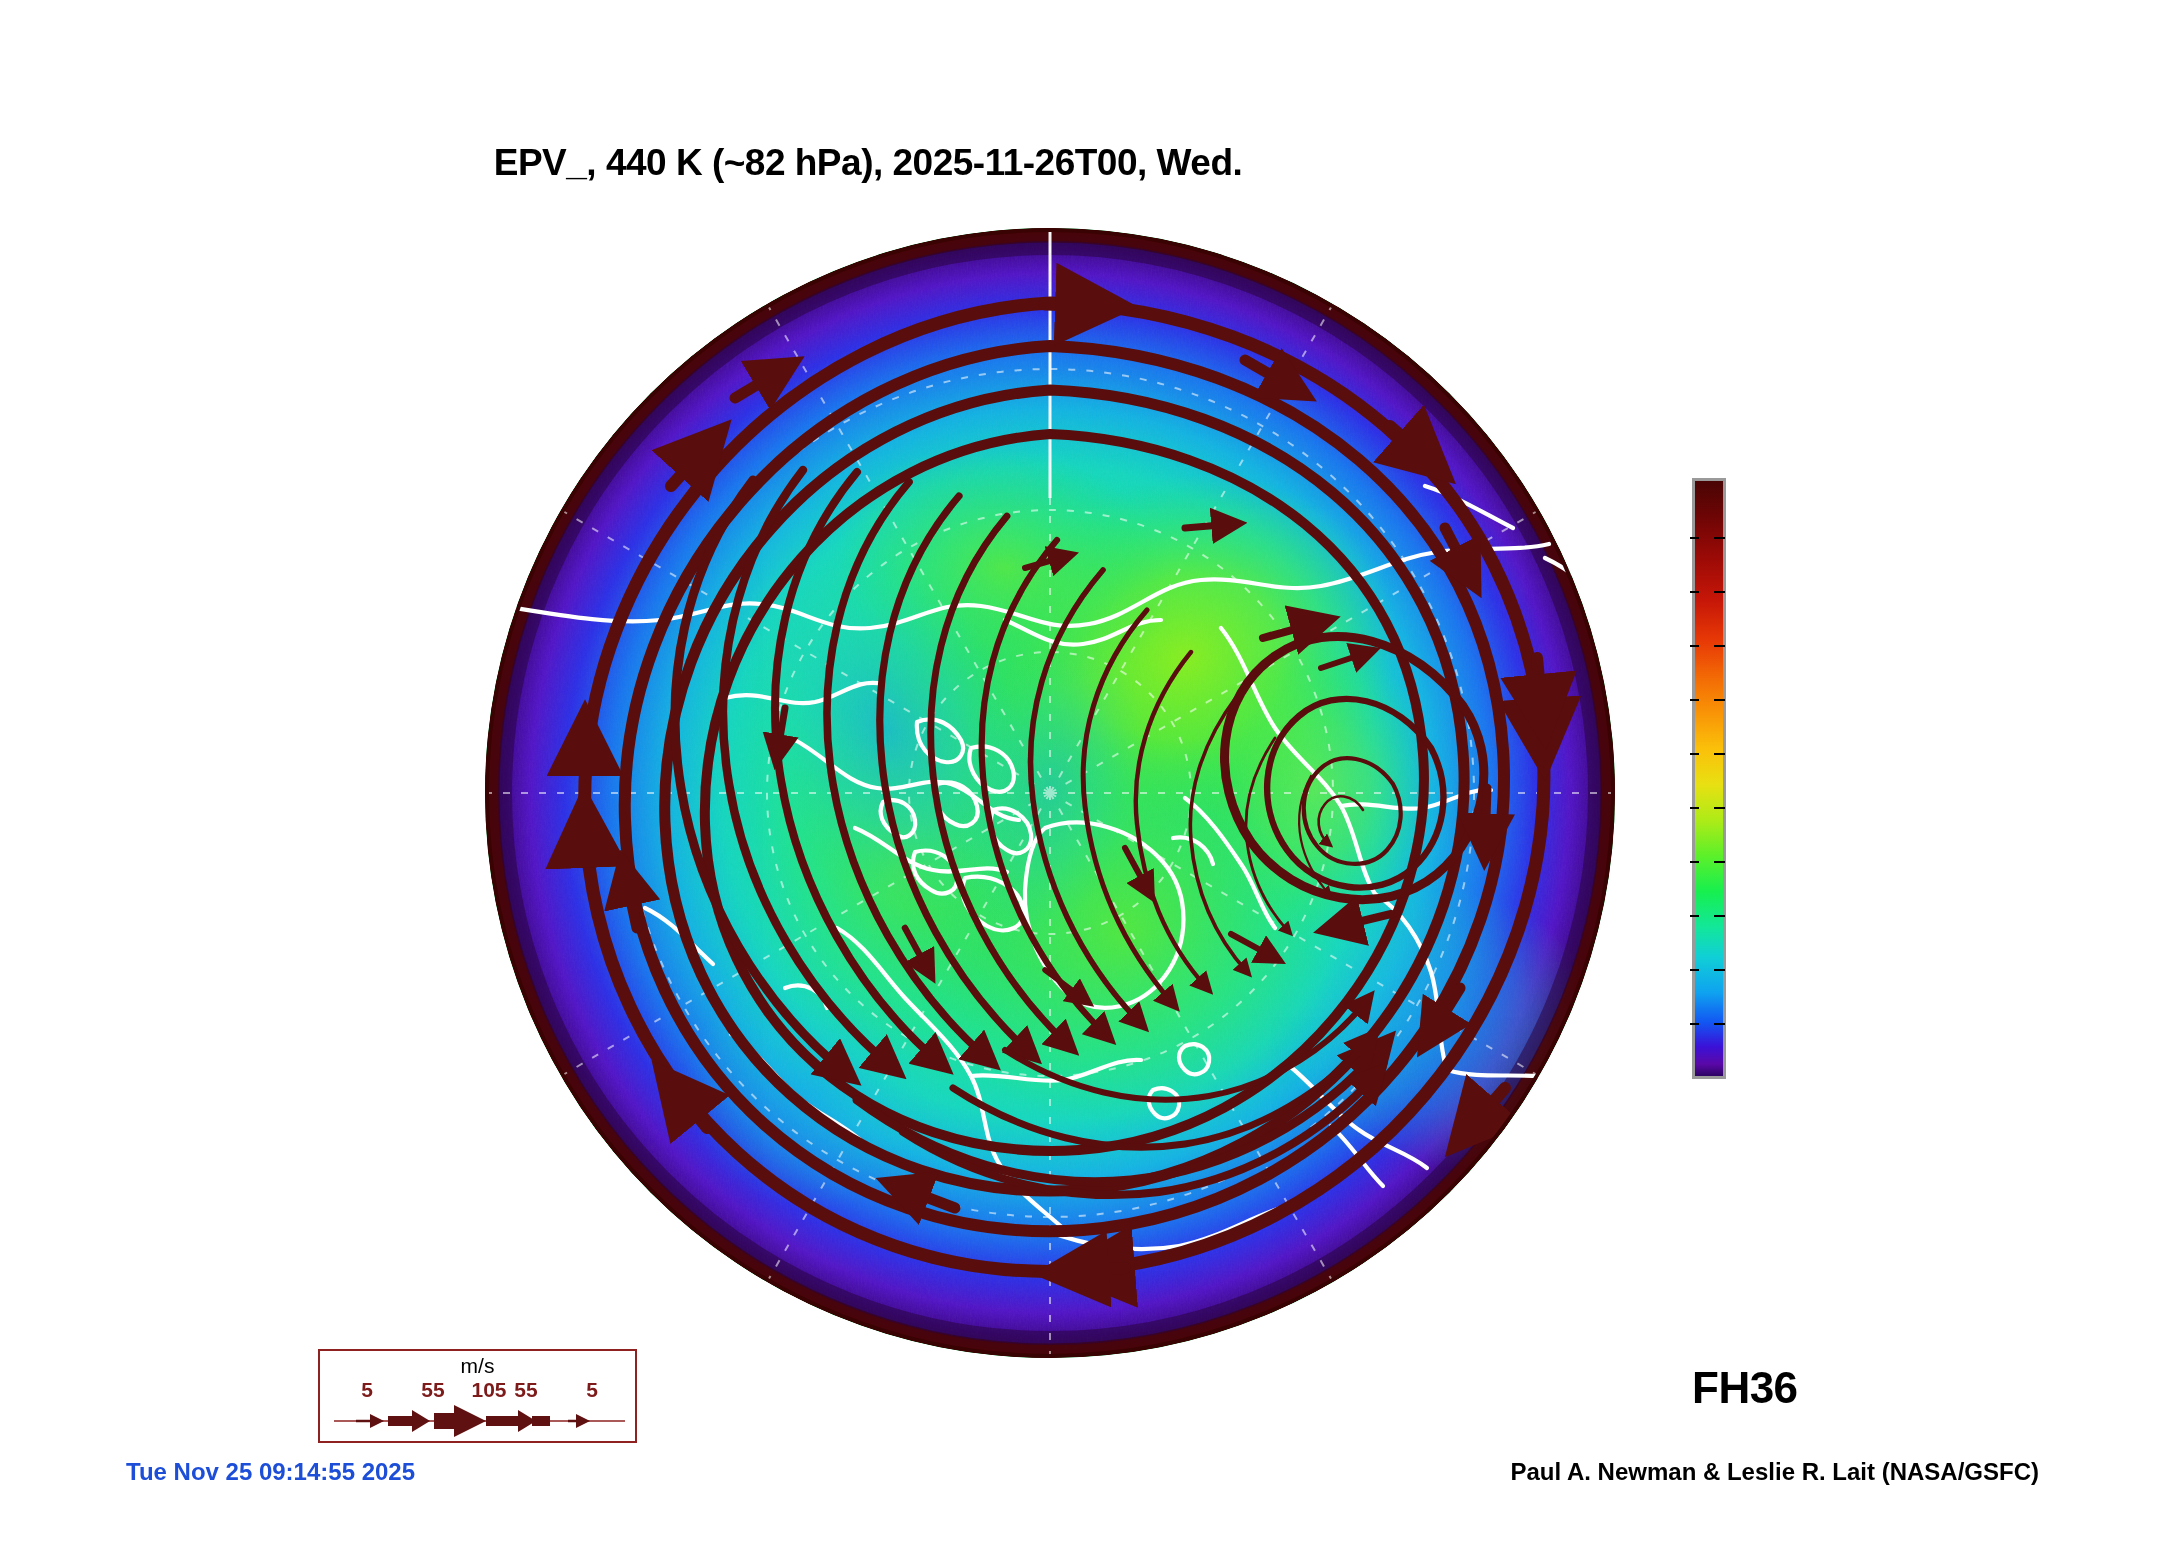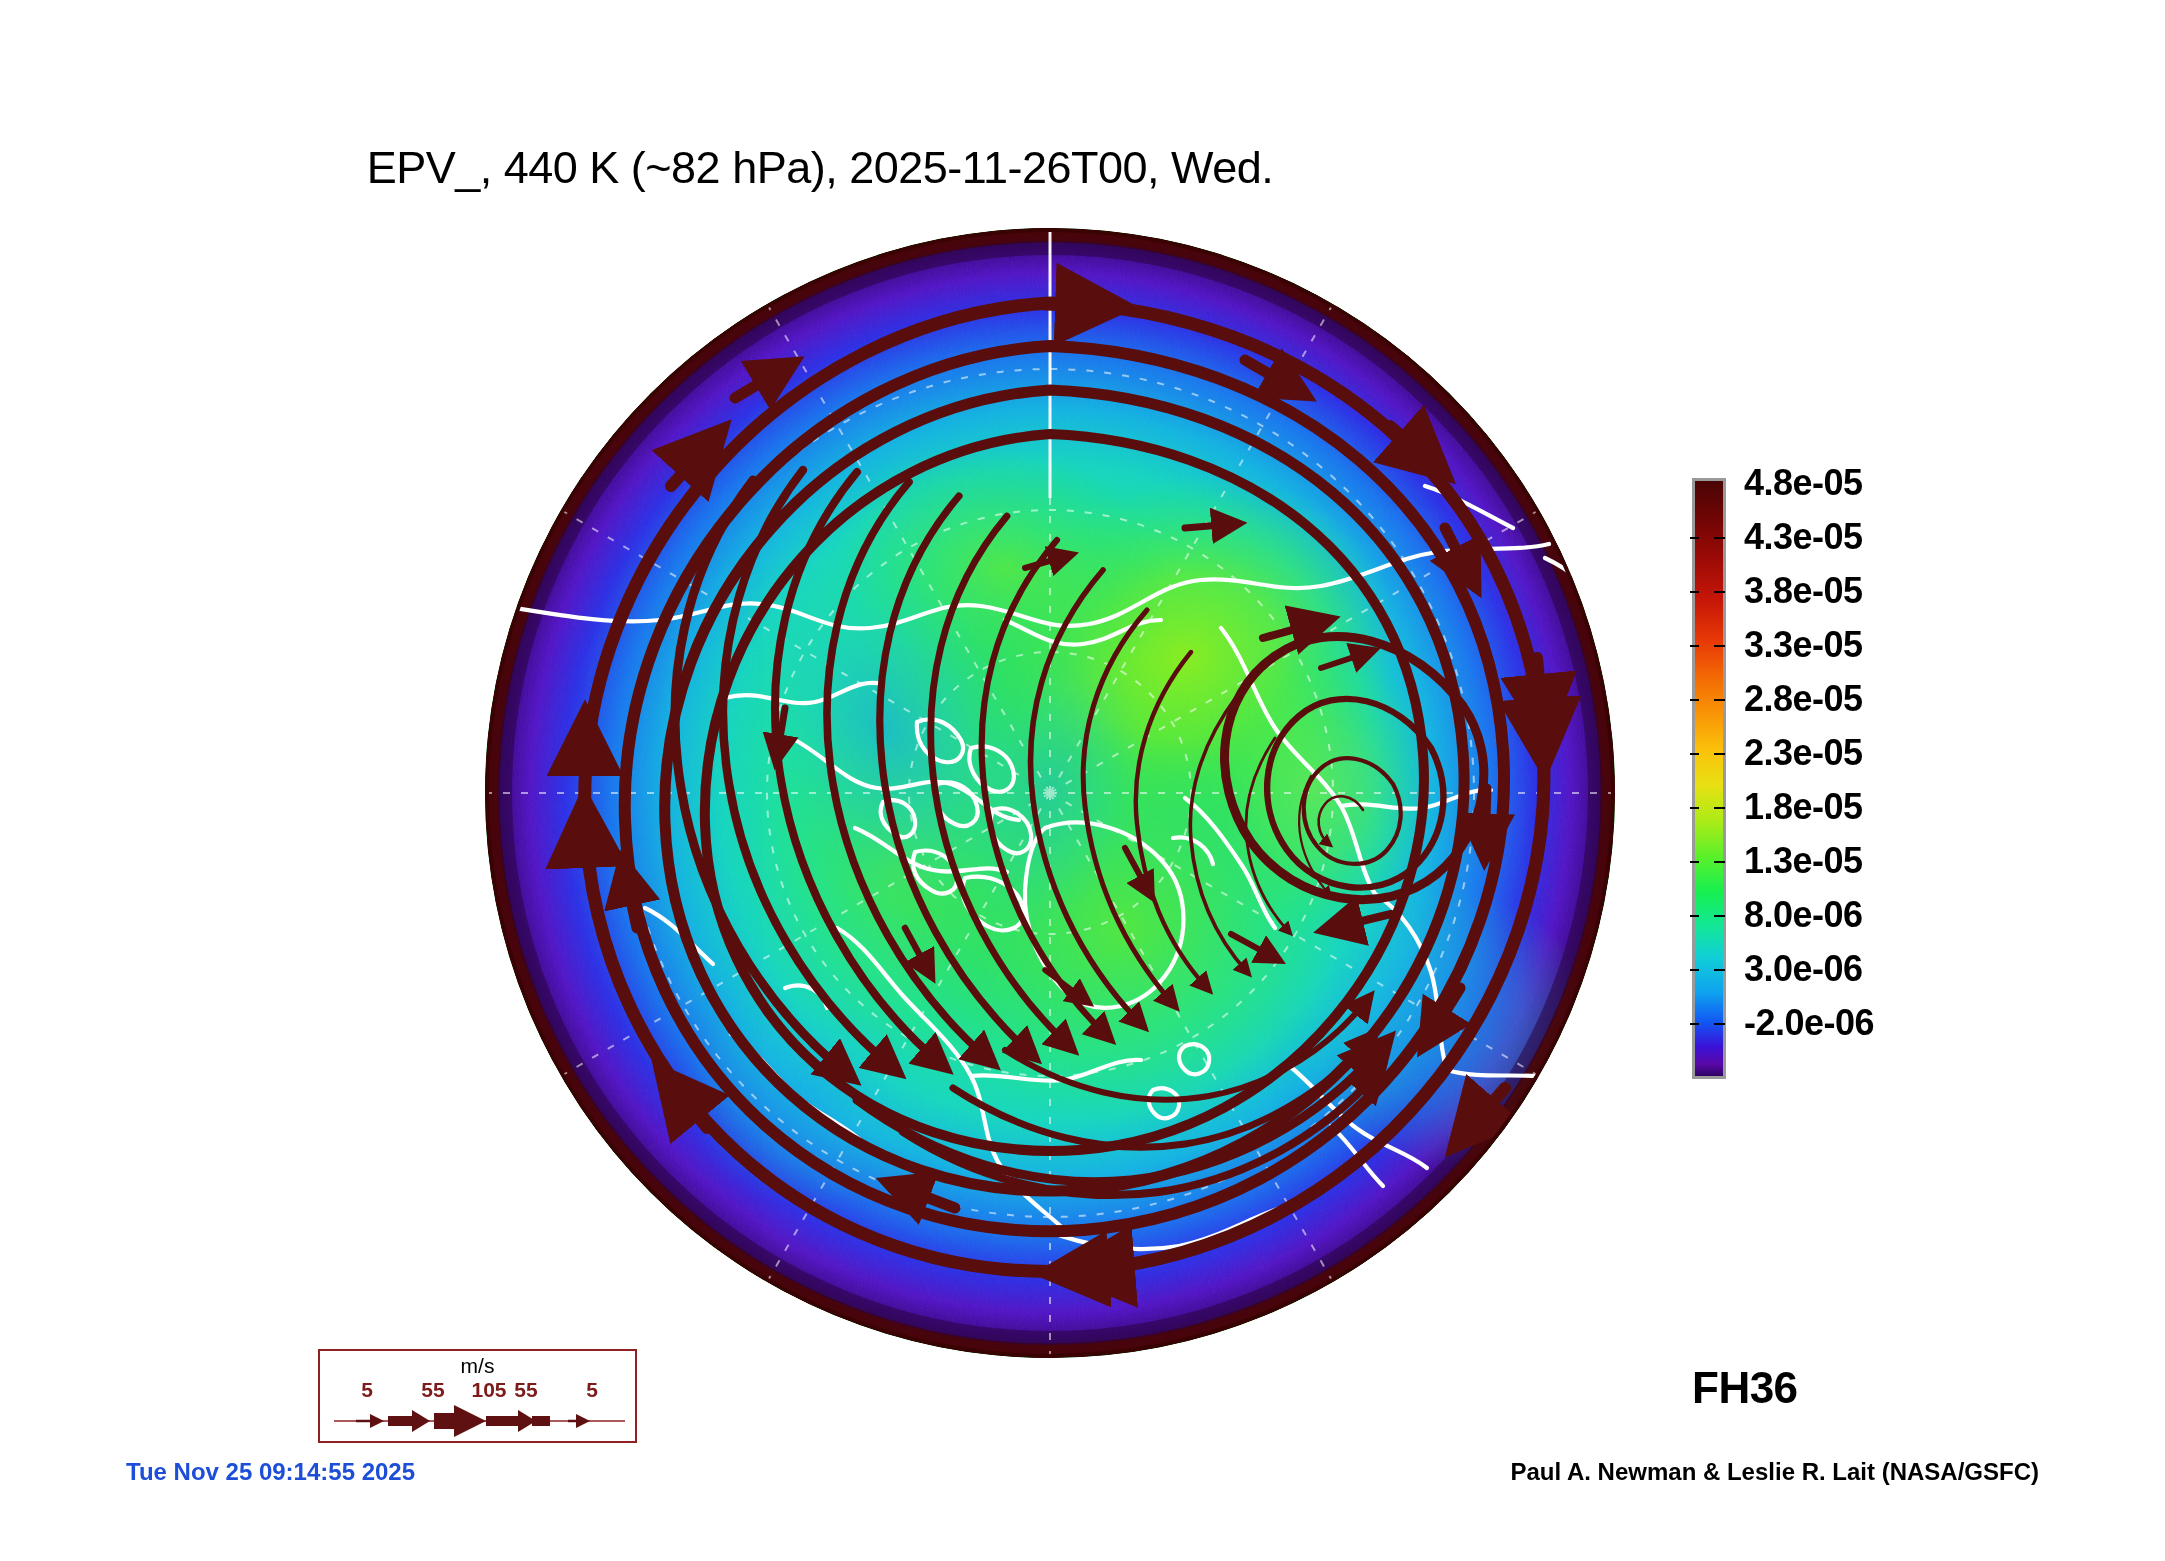--- a/index.html
+++ b/index.html
@@ -15,25 +15,26 @@
     overflow: hidden;
   }
 
   
   #plot-title {
     position: absolute;
     left: 0;
     top: 142px;
     width: 1640px;
     text-align: center;
-    font-size: 45px;
-    font-weight: normal;
+    font-size: 37px;
+    font-weight: bold;
     color: #000000;
     letter-spacing: -0.5px;
     white-space: nowrap;
+    padding-left: 48px;
   }
 
   
   #map-panel {
     position: absolute;
     left: 485px;
     top: 228px;
     width: 1130px;
     height: 1130px;
   }
@@ -445,33 +446,20 @@
       <div class="cb-tick right" style="top:333px"></div>
     <div class="cb-tick left" style="top:387px"></div>
       <div class="cb-tick right" style="top:387px"></div>
     <div class="cb-tick left" style="top:441px"></div>
       <div class="cb-tick right" style="top:441px"></div>
     <div class="cb-tick left" style="top:495px"></div>
       <div class="cb-tick right" style="top:495px"></div>
     <div class="cb-tick left" style="top:549px"></div>
       <div class="cb-tick right" style="top:549px"></div>
   </div>
-  <div class="cb-labels">
-    <div class="cb-label" style="top:9px">4.8e-05</div>
-    <div class="cb-label" style="top:63px">4.3e-05</div>
-    <div class="cb-label" style="top:117px">3.8e-05</div>
-    <div class="cb-label" style="top:171px">3.3e-05</div>
-    <div class="cb-label" style="top:225px">2.8e-05</div>
-    <div class="cb-label" style="top:279px">2.3e-05</div>
-    <div class="cb-label" style="top:333px">1.8e-05</div>
-    <div class="cb-label" style="top:387px">1.3e-05</div>
-    <div class="cb-label" style="top:441px">8.0e-06</div>
-    <div class="cb-label" style="top:495px">3.0e-06</div>
-    <div class="cb-label" style="top:549px">-2.0e-06</div>
-  </div>
 </div>
 
 <div id="wind-legend">
   <div id="wind-legend-unit">m/s</div>
   <div class="wind-values">
     <div class="wind-value" style="left:47px">5</div>
     <div class="wind-value" style="left:113px">55</div>
     <div class="wind-value" style="left:169px">105</div>
     <div class="wind-value" style="left:206px">55</div>
     <div class="wind-value" style="left:272px">5</div>

